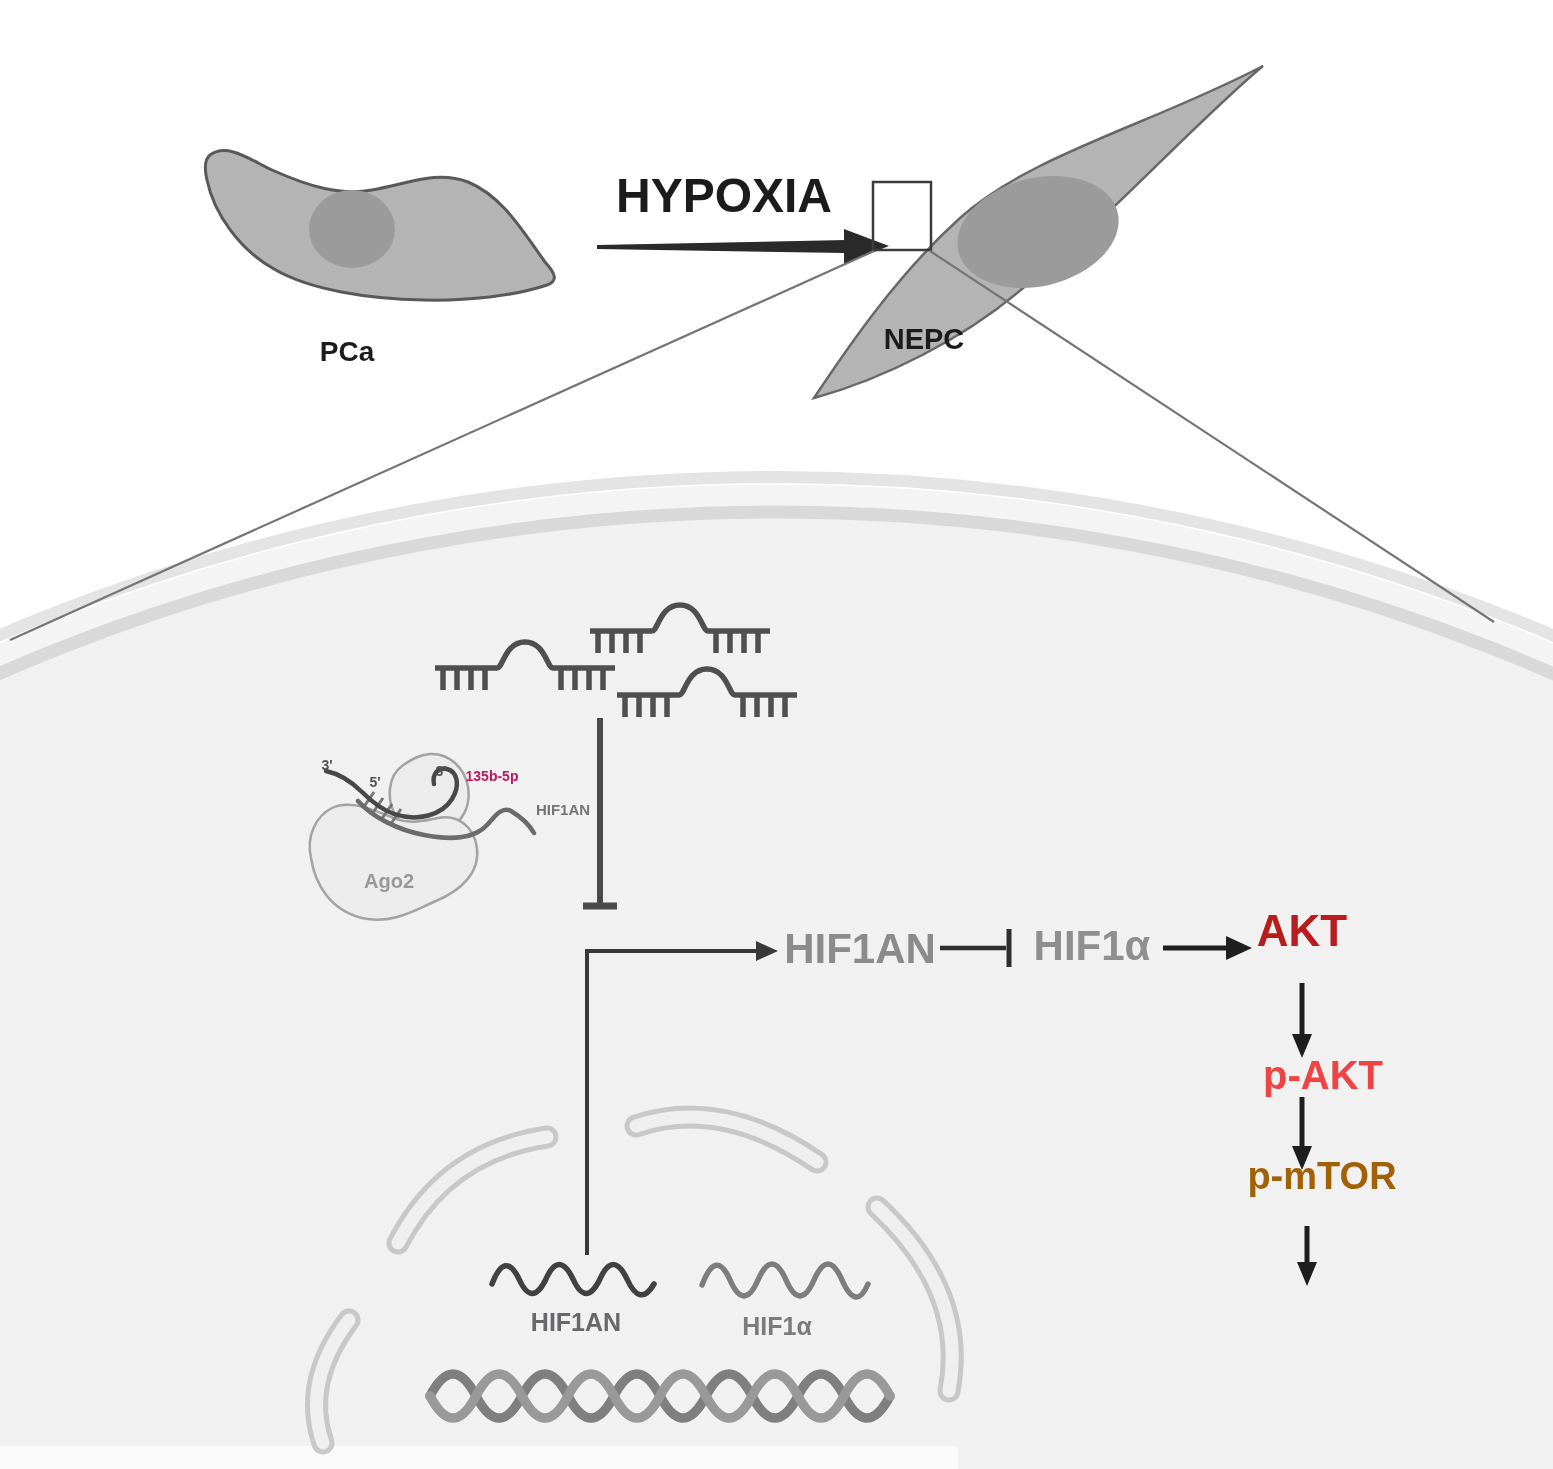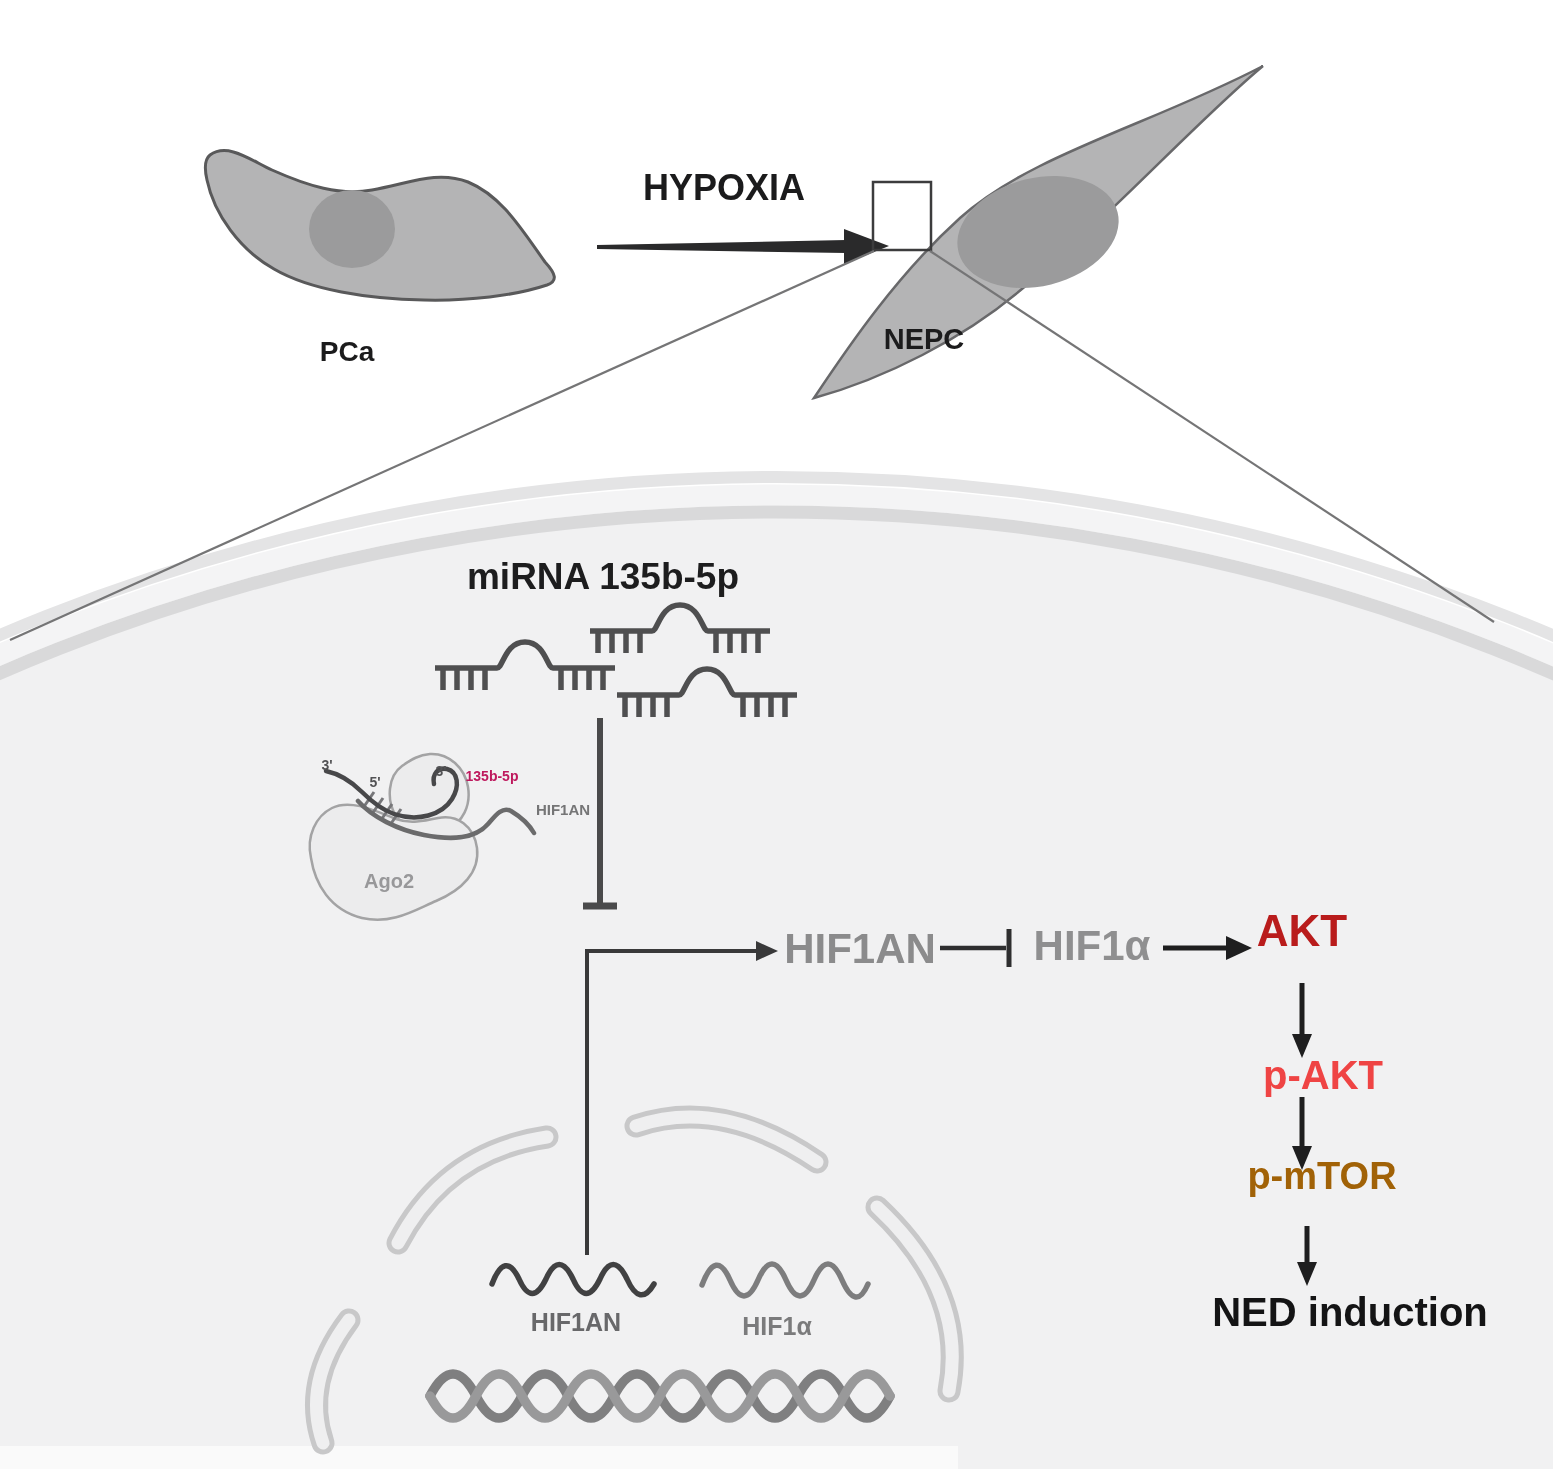--- a/index.html
+++ b/index.html
@@ -132,35 +132,33 @@
       <path fill="#b4b4b5" stroke="#68686a" stroke-width="2.5" d="M1263,66 C1150,125 1030,155 960,218 C898,274 850,344 814,398 C880,380 965,340 1030,282 C1105,222 1200,118 1263,66 Z"></path>
       <ellipse cx="1038" cy="232" rx="82" ry="54" fill="#9b9b9c" transform="rotate(-14 1038 232)"></ellipse>
       <rect x="873" y="182" width="58" height="68" fill="none" stroke="#3c3c3d" stroke-width="2.5"></rect>
     </g>
 
     <line x1="874" y1="251" x2="10" y2="640" stroke="#757576" stroke-width="2.2"></line>
     <line x1="930" y1="251" x2="1494" y2="622" stroke="#757576" stroke-width="2.2"></line>
   </svg>
 
   <div class="lbl" style="left:347px;top:352px;font-size:28px;">PCa</div>
-  <div class="lbl" style="left:724px;top:188px;font-size:36px;">HYPOXIA</div>
+  <div class="lbl" style="left:724px;top:196px;font-size:48px;">HYPOXIA</div>
   <div class="lbl" style="left:924px;top:339px;font-size:29px;">NEPC</div>
 
-  <div class="lbl" style="left:603px;top:576px;font-size:37px;color:#1d1d1e;">miRNA 135b-5p</div>
 
   <div class="lbl tiny" style="left:327px;top:765px;font-size:14px;color:#525254;">3'</div>
   <div class="lbl tiny" style="left:375px;top:782px;font-size:14px;color:#525254;">5'</div>
   <div class="lbl tiny" style="left:441px;top:771px;font-size:14px;color:#525254;">3'</div>
   <div class="lbl tiny" style="left:492px;top:776px;font-size:14px;color:#be185d;">135b-5p</div>
   <div class="lbl tiny" style="left:563px;top:809px;font-size:15px;color:#757576;">HIF1AN</div>
   <div class="lbl tiny" style="left:389px;top:881px;font-size:20px;color:#98989a;">Ago2</div>
 
   <div class="lbl gray" style="left:860px;top:949px;font-size:42px;color:#8b8b8c;">HIF1AN</div>
   <div class="lbl gray" style="left:1092px;top:946px;font-size:42px;color:#8f8f90;">HIF1α</div>
   <div class="lbl" style="left:1302px;top:931px;font-size:44px;color:#b91c1c;">AKT</div>
   <div class="lbl" style="left:1323px;top:1075px;font-size:40px;color:#ef4444;">p-AKT</div>
   <div class="lbl" style="left:1322px;top:1176px;font-size:38px;color:#a16207;">p-mTOR</div>
-  <div class="lbl" style="left:1350px;top:1312px;font-size:40px;color:#141415;">NED induction</div>
 
   <div class="lbl midgray" style="left:576px;top:1322px;font-size:25px;color:#68686a;">HIF1AN</div>
   <div class="lbl" style="left:777px;top:1326px;font-size:25px;color:#7b7b7c;">HIF1α</div>
 
 </div>
 
 </body></html>

